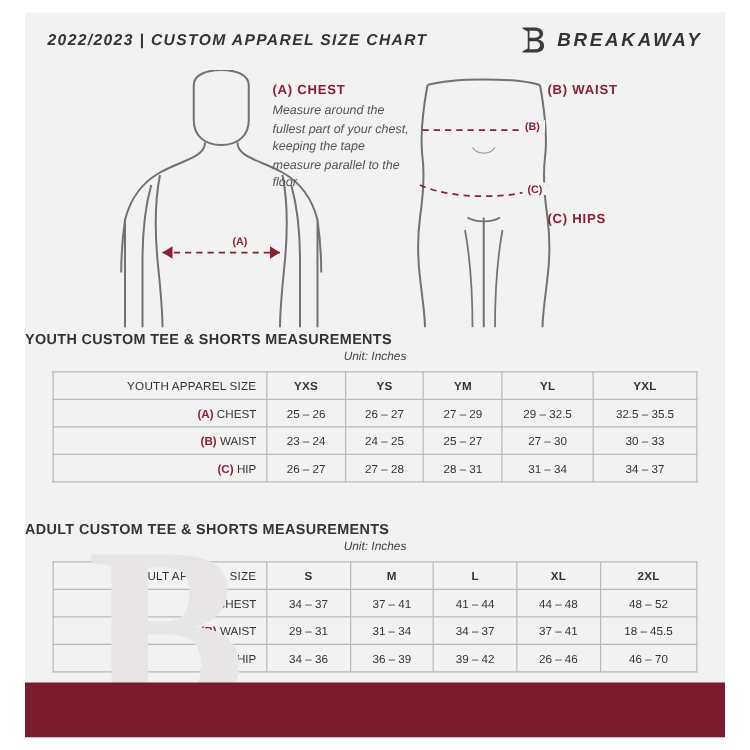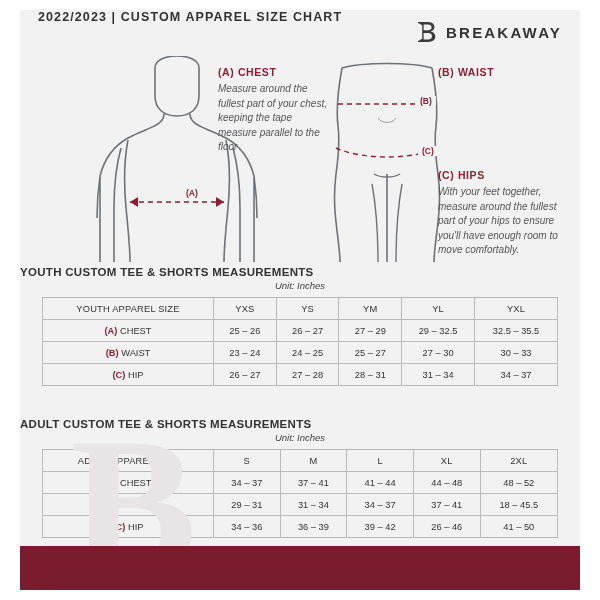--- a/index.html
+++ b/index.html
@@ -42,21 +42,23 @@
     font-weight: 700;
     letter-spacing: -6px;
     user-select: none;
     line-height: 1;
   }
   
   #header {
     position: relative;
     height: 44px;
     display: flex;
+    align-items: center;
     padding: 0 18px;
+    font-style: italic;
   }
   #header-title {
     font-size: 12.5px;
     font-weight: 700;
     letter-spacing: 1.1px;
     color: #333333;
     white-space: nowrap;
   }
   #brand {
     margin-left: auto;
@@ -126,26 +128,26 @@
     height: 21px;
     font-size: 9.3px;
     color: #333333;
     padding: 0 8px;
   }
   thead th {
     font-weight: 400;
     letter-spacing: .2px;
   }
   th.lbl, td.lbl {
-    text-align: center;
+    text-align: right;
     width: 154px;
   }
   th.val, td.val {
     text-align: center;
-    font-weight: 400;
+    font-weight: 700;
   }
   td.val {
     font-weight: 400;
   }
   td.lbl .code {
     color: #8c1f33;
     font-weight: 700;
   }
   td.lbl .nm {
     color: #333333;
@@ -229,21 +231,20 @@
 
       <div id="cap-chest">
         <div class="cap-title">(A) CHEST</div>
         <div class="cap-body">Measure around the fullest part of your chest, keeping the tape measure parallel to the floor</div>
       </div>
       <div id="cap-waist">
         <div class="cap-title">(B) WAIST</div>
       </div>
       <div id="cap-hips">
         <div class="cap-title">(C) HIPS</div>
-        <div class="cap-body">With your feet together, measure around the fullest part of your hips to ensure you'll have enough room to move comfortably.</div>
       </div>
     </div>
 
     <div class="tbl-title">YOUTH CUSTOM TEE &amp; SHORTS MEASUREMENTS</div>
     <div class="tbl-sub">Unit: Inches</div>
     <table>
       <thead>
         <tr>
           <th class="lbl">YOUTH APPAREL SIZE</th>
           <th class="val">YXS</th>
@@ -328,20 +329,20 @@
         </tr>
         <tr>
           <td class="lbl">
             <span class="code">(C)</span>
             <span class="nm">HIP</span>
           </td>
           <td class="val">34 – 36</td>
           <td class="val">36 – 39</td>
           <td class="val">39 – 42</td>
           <td class="val">26 – 46</td>
-          <td class="val">41 – 50</td>
+          <td class="val">46 – 70</td>
         </tr>
       </tbody>
     </table>
 
     <div id="footer-bar"></div>
   </div>
 </div>
 
 </body></html>

